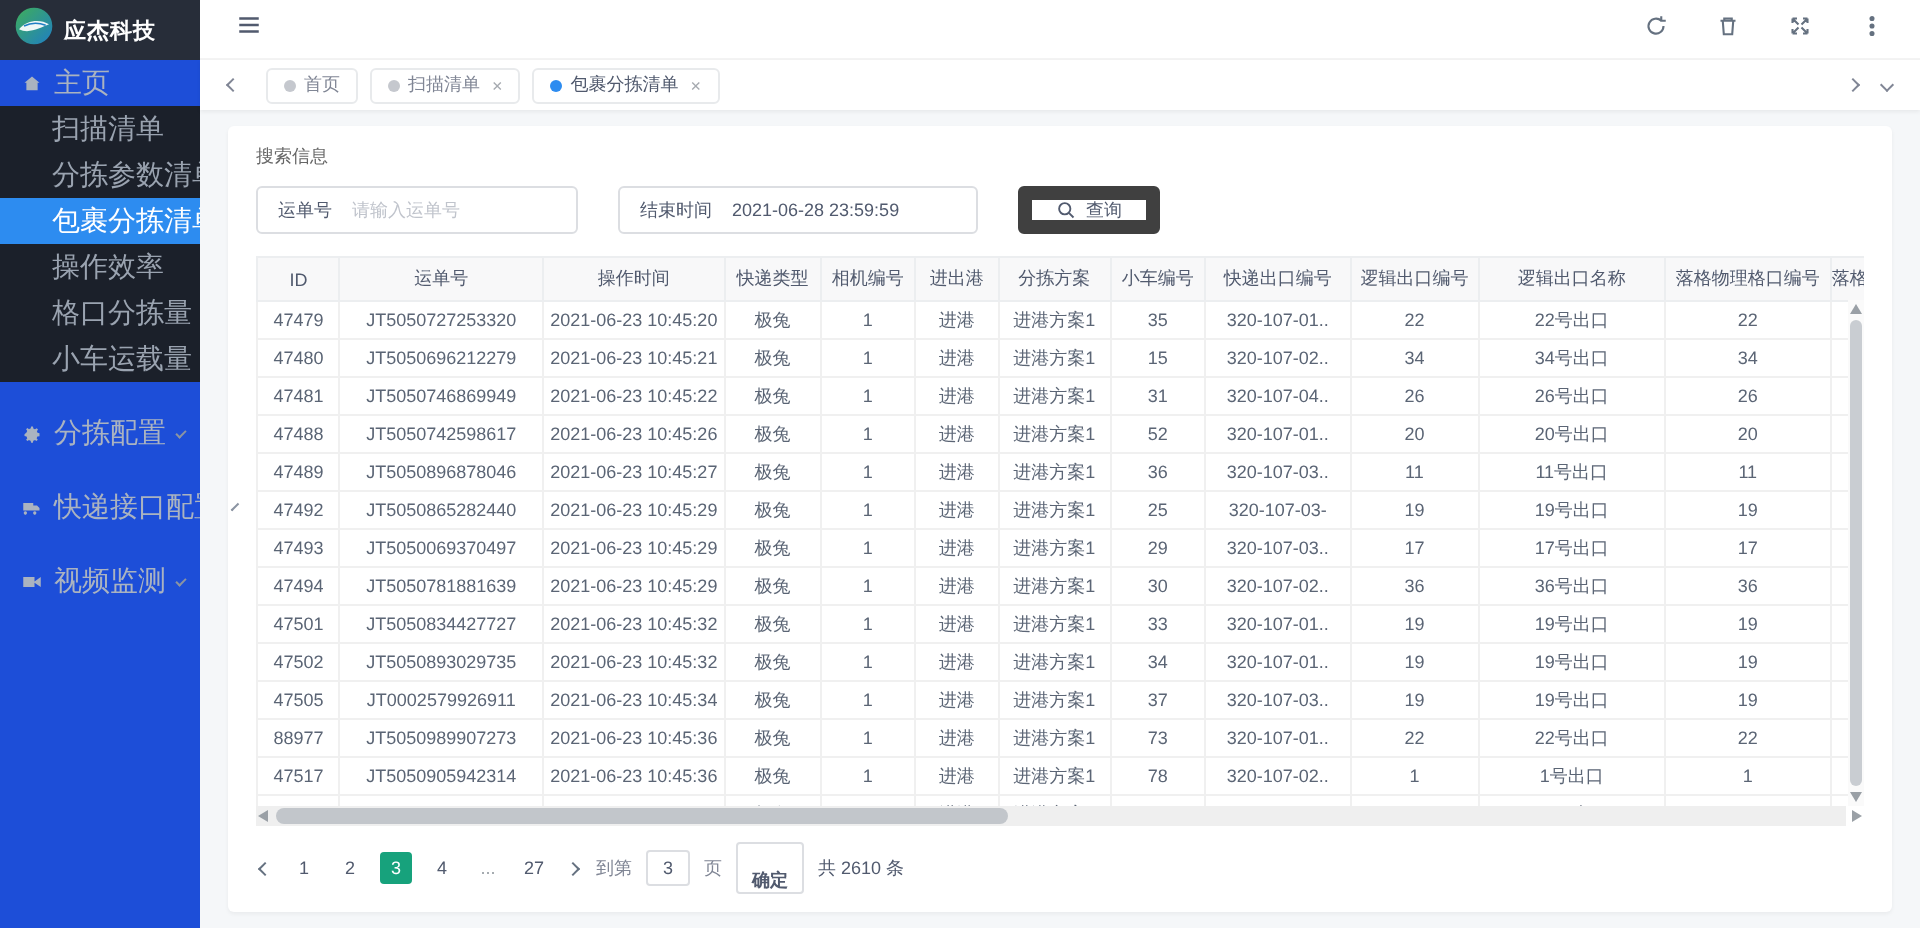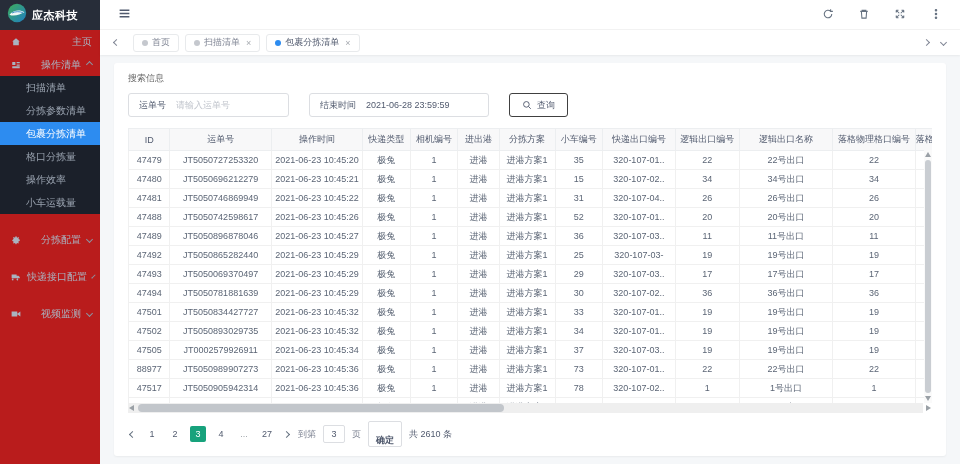--- a/index.html
+++ b/index.html
@@ -1,24 +1,24 @@
 <!DOCTYPE html>
 <html><head>
 <meta charset="utf-8">
 <style>
   * { margin:0; padding:0; box-sizing:border-box; }
   html,body { width:960px; height:464px; overflow:hidden;
     font-family:"Liberation Sans","DejaVu Sans",sans-serif; background:#f5f7f9; }
   .app { display:flex; width:960px; height:464px; }
 
   
-  .sidebar { width:100px; background:#b91c1c; color:#aab3c0; flex-shrink:0; display:flex; flex-direction:column; }
+  .sidebar { width:100px; background:#1d4ed8; color:#aab3c0; flex-shrink:0; display:flex; flex-direction:column; }
   .logo-row { height:30px; display:flex; align-items:center; padding-left:7px; gap:5px; background:#272d39; }
   .logo-text { color:#fff; font-size:11px; font-weight:bold; letter-spacing:.5px; }
-  .menu { font-size:10px;text-align:right; }
+  .menu { font-size:14px; }
   .m-item { height:23px; display:flex; align-items:center; padding:0 8px 0 11px; gap:6px; cursor:pointer; color:#aab3c0; }
   .m-item .lbl { flex:1; white-space:nowrap; }
   .m-item svg { width:10px; height:10px; fill:#aab3c0; flex-shrink:0; }
   .submenu { background:#1b202a; }
   .m-sub { height:23px; display:flex; align-items:center; padding-left:26px; cursor:pointer; color:#9aa3b0; white-space:nowrap; }
   .m-sub.active { background:#2d8cf0; color:#fff; }
   .gap { height:14px; }
   .chev { width:5px; height:5px; border-right:1px solid #8b94a2; border-bottom:1px solid #8b94a2; display:inline-block; }
   .chev.up { transform:rotate(-135deg); }
   .chev.down { transform:rotate(45deg); }
@@ -45,21 +45,21 @@
 
   .content { flex:1; padding:8px 14px; background:#f5f7f9; min-height:0; }
   .card { background:#fff; border-radius:3px; height:100%; padding:9px 14px; box-shadow:0 1px 2px rgba(0,0,0,.05); display:flex; flex-direction:column; }
 
   .sec-title { font-size:9px; color:#666; margin-bottom:8px; }
   .form-row { display:flex; align-items:center; gap:20px; margin-bottom:11px; }
   .igroup { display:flex; align-items:center; height:24px; border:1px solid #dcdee2; border-radius:3px; background:#fff; }
   .igroup .ilabel { font-size:9px; color:#515a6e; padding:0 10px; white-space:nowrap; }
   .igroup input { border:none; outline:none; font-size:9px; color:#515a6e; height:100%; background:transparent; font-family:inherit; }
   .igroup input::placeholder { color:#c0c4cc; }
-  .btn-query { display:flex; align-items:center; gap:5px; height:24px; padding:0 12px; border:1px solid #404040; border-radius:3px; background:#fff; font-size:9px; color:#515a6e; cursor:pointer; font-family:inherit; }
+  .btn-query { display:flex; align-items:center; gap:5px; height:24px; padding:0 12px; border:7px solid #404040; border-radius:3px; background:#fff; font-size:9px; color:#515a6e; cursor:pointer; font-family:inherit; }
   .btn-query svg { width:10px; height:10px; stroke:#515a6e; fill:none; stroke-width:1.5; }
 
   
   .table-wrap { position:relative; overflow:hidden; width:804px; }
   table { border-collapse:collapse; table-layout:fixed; width:850px; }
   th,td { font-size:9px; text-align:center; white-space:nowrap; overflow:hidden; text-overflow:ellipsis; border:1px solid #f0f0f0; font-weight:normal; }
   thead th { background:#f8f8f9; color:#515a6e; height:22px; border-color:#eceef0; }
   tbody td { color:#5b6575; height:19px; background:#fff; }
   .vscroll { position:absolute; top:22px; right:0; bottom:10px; width:8px; background:#fafafa; }
   .vscroll .arr { position:absolute; left:1px; width:0; height:0; border-left:3px solid transparent; border-right:3px solid transparent; }
@@ -108,35 +108,26 @@
     </div>
     <div class="menu" id="menu">
         <div class="m-item">
           <span style="display: inline-flex;">
             <svg viewBox="0 0 16 16">
               <path d="M8 2L2 7h1.5v6h9V7H14L8 2z"></path>
             </svg>
           </span>
           <span class="lbl">主页</span>
         </div>
-        <div class="m-item">
-          <span style="display: inline-flex;">
-            <svg viewBox="0 0 16 16">
-              <path d="M2 3h5v5H2zM9 3h5v2H9zM9 7h5v2H9zM2 10h12v3H2z"></path>
-            </svg>
-          </span>
-          <span class="lbl">操作清单</span>
-          <span class="chev up"></span>
-        </div>
         <div class="submenu">
           <div class="m-sub">扫描清单</div>
           <div class="m-sub">分拣参数清单</div>
           <div class="m-sub active">包裹分拣清单</div>
+          <div class="m-sub">操作效率</div>
           <div class="m-sub">格口分拣量</div>
-          <div class="m-sub">操作效率</div>
           <div class="m-sub">小车运载量</div>
         </div>
         <div class="gap"></div>
         <div class="m-item">
           <span style="display: inline-flex;">
             <svg viewBox="0 0 16 16">
               <path d="M8 5.5A2.5 2.5 0 1 0 8 10.5 2.5 2.5 0 0 0 8 5.5zm6 3.2v-1.4l-1.6-.4a4.6 4.6 0 0 0-.5-1.2l.9-1.4-1-1-1.4.9c-.4-.2-.8-.4-1.2-.5L8.7 2H7.3l-.4 1.6c-.5.1-.9.3-1.3.5l-1.3-.9-1 1 .9 1.4c-.3.4-.4.8-.6 1.2L2 8.2v1.4l1.6.4c.2.5.3.9.6 1.3l-.9 1.3 1 1 1.3-.9c.4.3.8.5 1.3.6l.4 1.6h1.4l.3-1.6c.5-.1.9-.3 1.3-.6l1.3.9 1-1-.9-1.3c.3-.4.4-.8.6-1.3l1.7-.3z"></path>
             </svg>
           </span>
           <span class="lbl">分拣配置</span>

